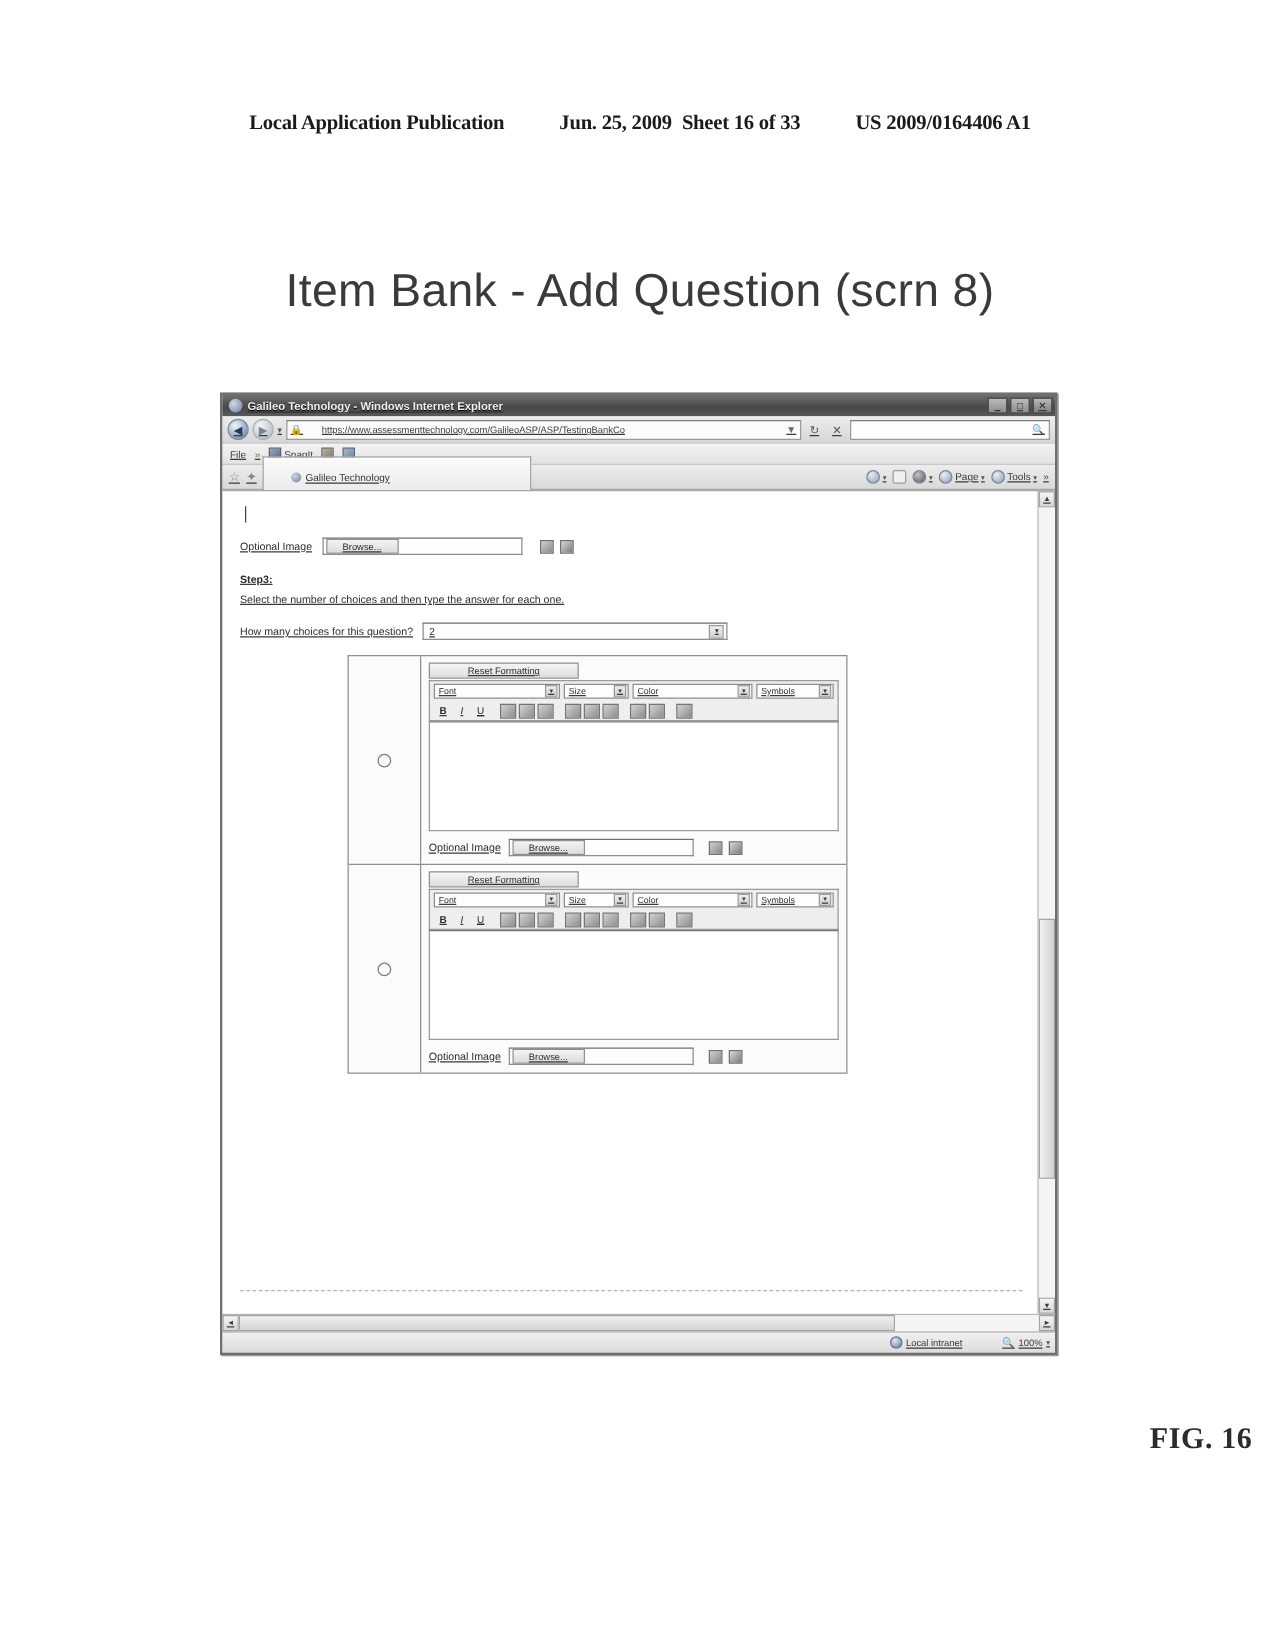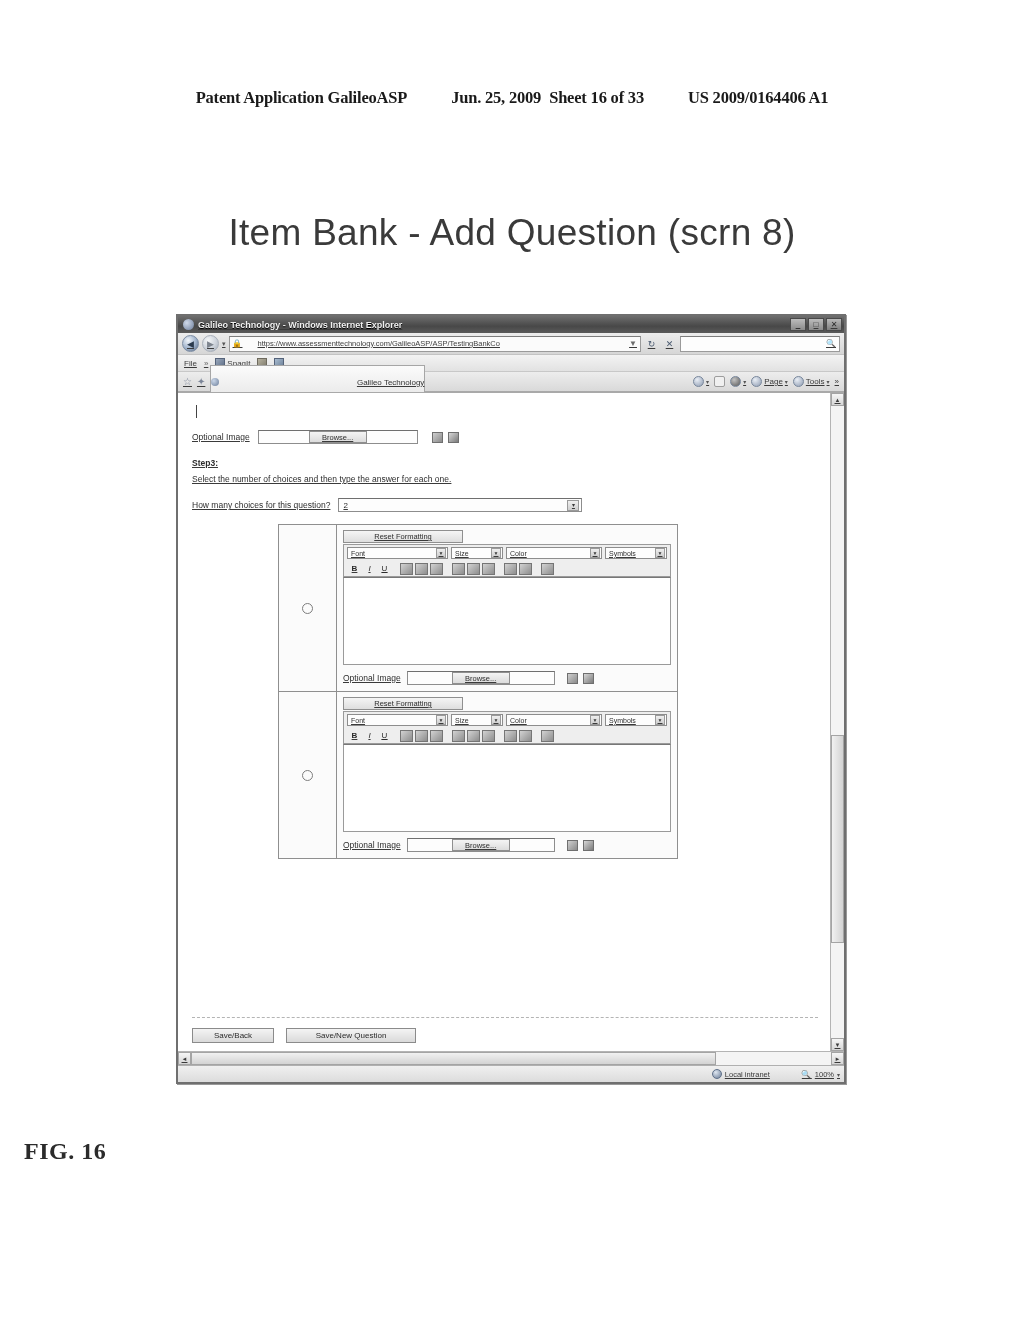--- a/index.html
+++ b/index.html
@@ -27,21 +27,21 @@
   .fig-title {
     position: absolute; top: 212px; left: 0; width: 1024px;
     text-align: center;
     font-size: 37px; color: #3a3a3a; font-weight: 400;
     letter-spacing: 0.3px;
   }
 
   
   .fig-caption {
     position: absolute; top: 1138px; left: 0; width: 1002px;
-    text-align: left;
+    text-align: right;
     font-family: "Liberation Serif", serif;
     font-weight: bold; font-size: 24px; color: #2b2b2b;
     letter-spacing: 0.5px;
     padding-left: 24px;
   }
 
   
   .browser {
     position: absolute; left: 176px; top: 314px;
     width: 670px; height: 770px;
@@ -145,22 +145,22 @@
     height: 20px; flex: 0 0 20px;
     background: linear-gradient(to bottom,#ededed,#d9d9d9);
     display: flex; align-items: center; padding: 0 5px; gap: 5px;
     border-bottom: 1px solid #a9a9a9;
   }
   .tabrow .star { font-size: 10px; color: #7b8598; }
   .tab {
     height: 33px; min-width: 215px; max-width: 215px;
     background: linear-gradient(to bottom,#fbfbfb,#e8e8e8);
     border: 1px solid #a6a6a6; border-bottom: none;
-    display: flex; align-items: center; gap: 3px; padding: 0 0;
-    font-size: 8px; color: #333; justify-content: space-between;
+    display: flex; align-items: center; gap: 3px; padding: 0 22px;
+    font-size: 8px; color: #333;
   }
   .tab .t-ico {
     width: 8px; height: 8px; border-radius: 50%;
     background: radial-gradient(circle at 35% 35%, #c9d6e8, #6c7e9a);
   }
   .tabtools {
     margin-left: auto; display: flex; align-items: center; gap: 5px;
     font-size: 8px; color: #3a3a3a;
   }
   .tabtools .ti { display: flex; align-items: center; gap: 2px; }
@@ -186,21 +186,21 @@
   }
   .caret-line {
     width: 1px; height: 13px; background: #444; margin: 2px 0 12px 4px;
   }
 
   .row { display: flex; align-items: center; gap: 8px; }
   .lbl { font-size: 8.5px; color: #2e2e2e; white-space: nowrap; }
   .textinput {
     height: 14px; background: #fdfdfd;
     border: 1px solid #8d8d8d; border-top-color: #6f6f6f;
-    display: flex; align-items: center; justify-content: center;
+    display: flex; align-items: center; justify-content: flex-start;
     padding: 0 2px;
   }
   .browsebtn {
     height: 12px; min-width: 58px; padding: 0 6px;
     background: linear-gradient(to bottom,#f4f4f4,#dcdcdc);
     border: 1px solid #8f8f8f;
     display: flex; align-items: center; justify-content: center;
     font-size: 7.5px; color: #2e2e2e; white-space: nowrap;
   }
   .img-icons { display: flex; align-items: center; gap: 5px; margin-left: 6px; }
@@ -384,21 +384,21 @@
     background: radial-gradient(circle at 35% 30%, #dfe7f1, #6a7c97);
     border: 1px solid #5f7089; display: inline-block;
   }
   .mag-ico { font-size: 8px; color: #4a5a70; }
   .sb-caret { font-size: 6px; color: #555; }
 </style>
 </head>
 <body>
 
 <div class="patent-header">
-  <span class="ph-pub">Patent Application GalileoASP</span>
+  <span class="ph-pub">Local Application Publication</span>
   <span class="ph-date">Jun. 25, 2009</span>
   <span class="ph-sheet">Sheet 16 of 33</span>
   <span class="ph-num">US 2009/0164406 A1</span>
 </div>
 
 <div class="fig-title">Item Bank - Add Question (scrn 8)</div>
 
 <div class="browser">
 
   <div class="titlebar">
@@ -612,24 +612,20 @@
                 <span class="mini-ico"></span>
                 <span class="mini-ico alt"></span>
               </span>
             </div>
           </div>
         </div>
       </div>
 
       <div class="bottom-bar">
         <div class="divider"></div>
-        <div class="btnrow">
-          <span class="formbtn narrow">Save/Back</span>
-          <span class="formbtn wide">Save/New Question</span>
-        </div>
       </div>
 
     </div>
 
     <div class="vscroll">
       <div class="vs-btn">▲</div>
       <div class="vs-track">
         <div class="vs-thumb"></div>
       </div>
       <div class="vs-btn">▼</div>

